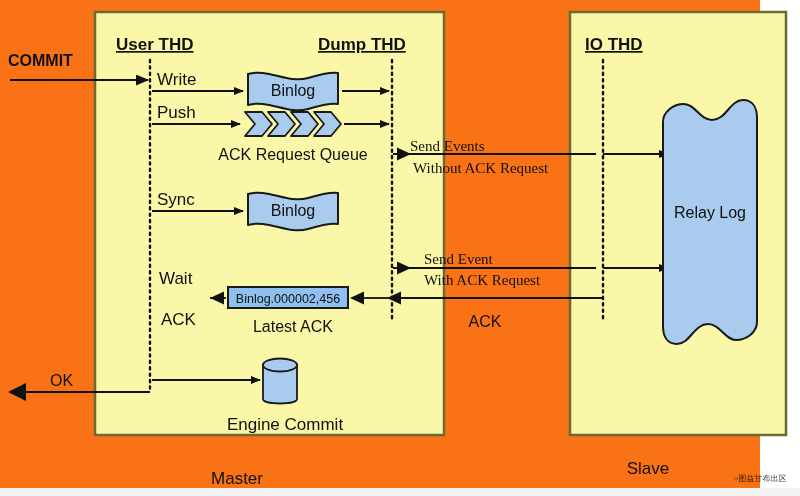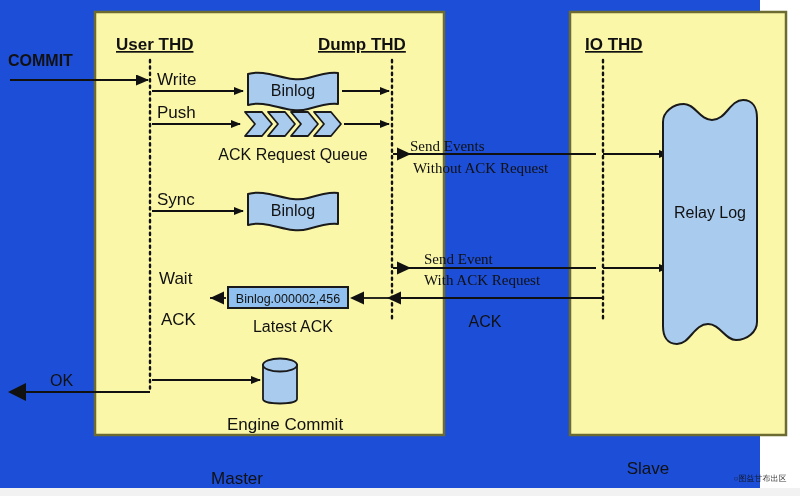--- a/index.html
+++ b/index.html
@@ -8,21 +8,21 @@
     background: #ffffff;
     width: 800px;
     height: 496px;
     overflow: hidden;
     font-family: "Liberation Sans", sans-serif;
   }
   #canvas {
     position: relative;
     width: 760px;
     height: 496px;
-    background: #1d4ed8;
+    background: #f97316;
   }
   #canvas svg.layer {
     position: absolute;
     left: 0;
     top: 0;
     width: 800px;
     height: 496px;
   }
   .bottombar {
     position: absolute;

